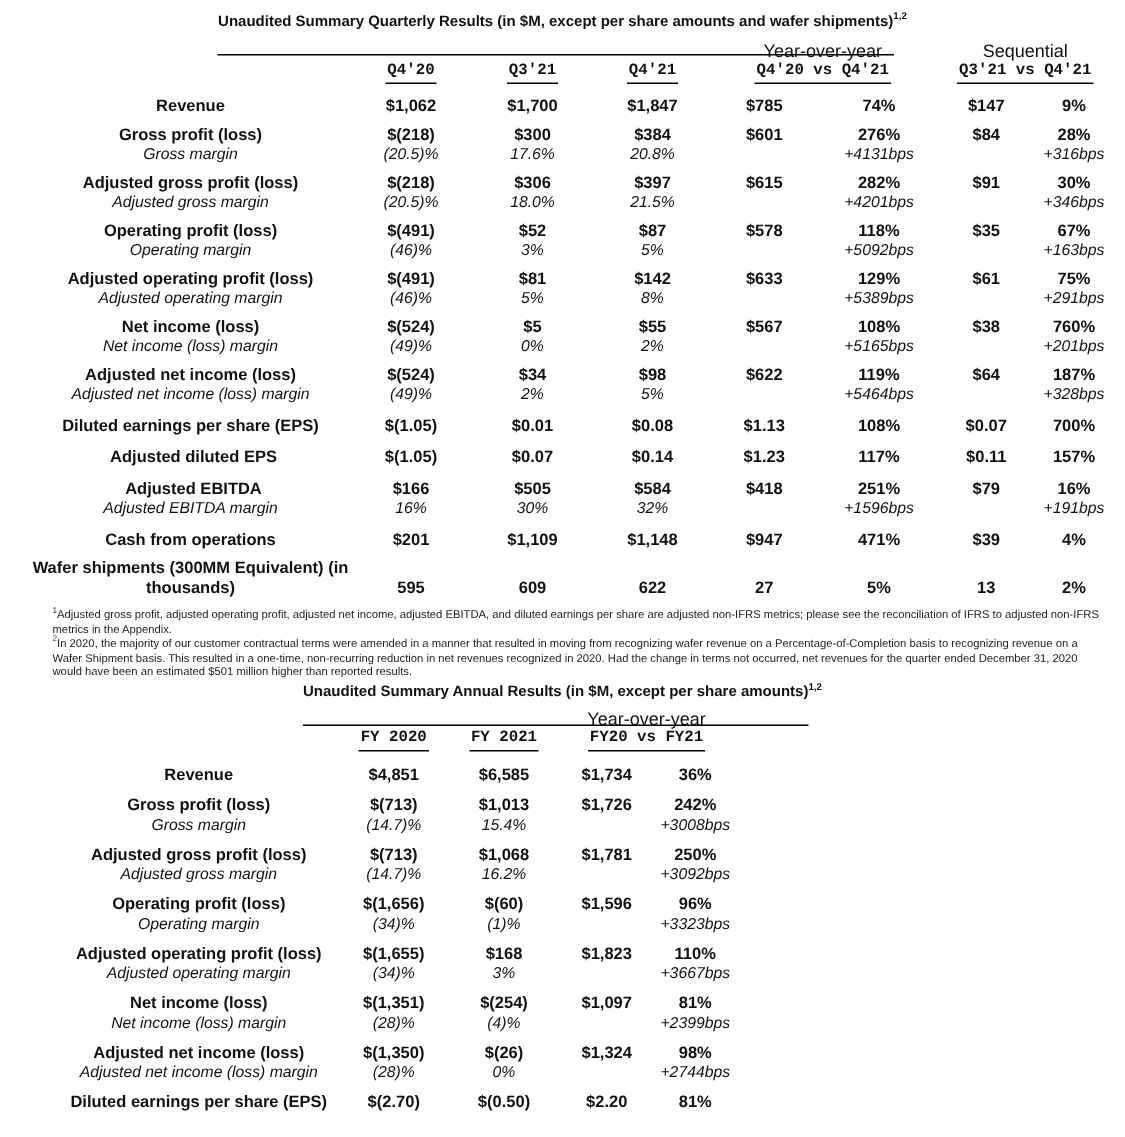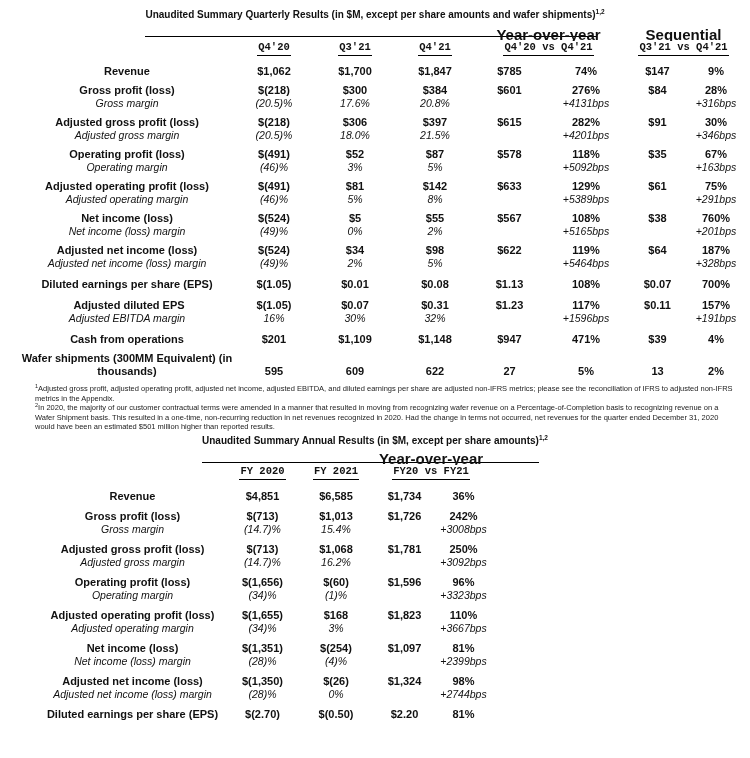--- a/index.html
+++ b/index.html
@@ -10,21 +10,21 @@
   .doc-title{text-align:center;font-size:10px;font-weight:bold;line-height:14px;white-space:nowrap;}
   .doc-title .u{border-bottom:1.5px solid #000;padding-bottom:16px;}
   sup{font-size:6.5px;vertical-align:super;line-height:0;font-weight:bold;}
   table{border-collapse:collapse;table-layout:fixed;}
   .qtable{width:734px;margin-top:6px;}
   .atable{width:450px;margin-left:32px;margin-top:4px;}
   td{font-size:11px;line-height:13px;padding:0;text-align:center;vertical-align:bottom;
      overflow:hidden;}
   td.lbl{text-align:center;padding-left:10px;}
   .atable td.lbl{padding-left:0;}
-  .group-row td{font-weight:bold;font-size:15px;line-height:13px;}
+  .group-row td{font-weight:normal;font-size:12px;line-height:13px;}
   .head-row td{font-weight:bold;font-size:10.5px;line-height:13px;padding-bottom:3px;font-family:Liberation Mono, monospace;}
   .hu{border-bottom:1.5px solid #000;display:inline-block;padding:0 1px 1px 1px;}
   tr.r-primary td{font-weight:bold;padding-top:6px;}
   tr.r-single td{font-weight:bold;padding-top:8px;}
   tr.r-margin td{font-weight:normal;font-style:italic;font-size:10.5px;padding-top:0;}
   tr.indent td.lbl{padding-left:14px;margin-top:20px;}
   .atable tr.r-primary td{padding-top:7px;}
   .footnotes{margin-top:6px;padding:0 6px 0 27px;font-size:7.5px;line-height:9.5px;color:#222;}
   .footnotes p{margin:0;}
   .footnotes sup{font-size:5.5px;font-weight:normal;}
@@ -202,25 +202,35 @@
           <td>$0.08</td>
           <td>$1.13</td>
           <td>108%</td>
           <td>$0.07</td>
           <td>700%</td>
         </tr>
         <tr class="r-single indent">
           <td class="lbl">Adjusted diluted EPS</td>
           <td>$(1.05)</td>
           <td>$0.07</td>
-          <td>$0.31</td>
+          <td>$0.14</td>
           <td>$1.23</td>
           <td>117%</td>
           <td>$0.11</td>
           <td>157%</td>
+        </tr>
+        <tr class="r-single indent">
+          <td class="lbl">Adjusted EBITDA</td>
+          <td>$166</td>
+          <td>$505</td>
+          <td>$584</td>
+          <td>$418</td>
+          <td>251%</td>
+          <td>$79</td>
+          <td>16%</td>
         </tr>
         <tr class="r-margin">
           <td class="lbl">Adjusted EBITDA margin</td>
           <td>16%</td>
           <td>30%</td>
           <td>32%</td>
           <td></td>
           <td>+1596bps</td>
           <td></td>
           <td>+191bps</td>

